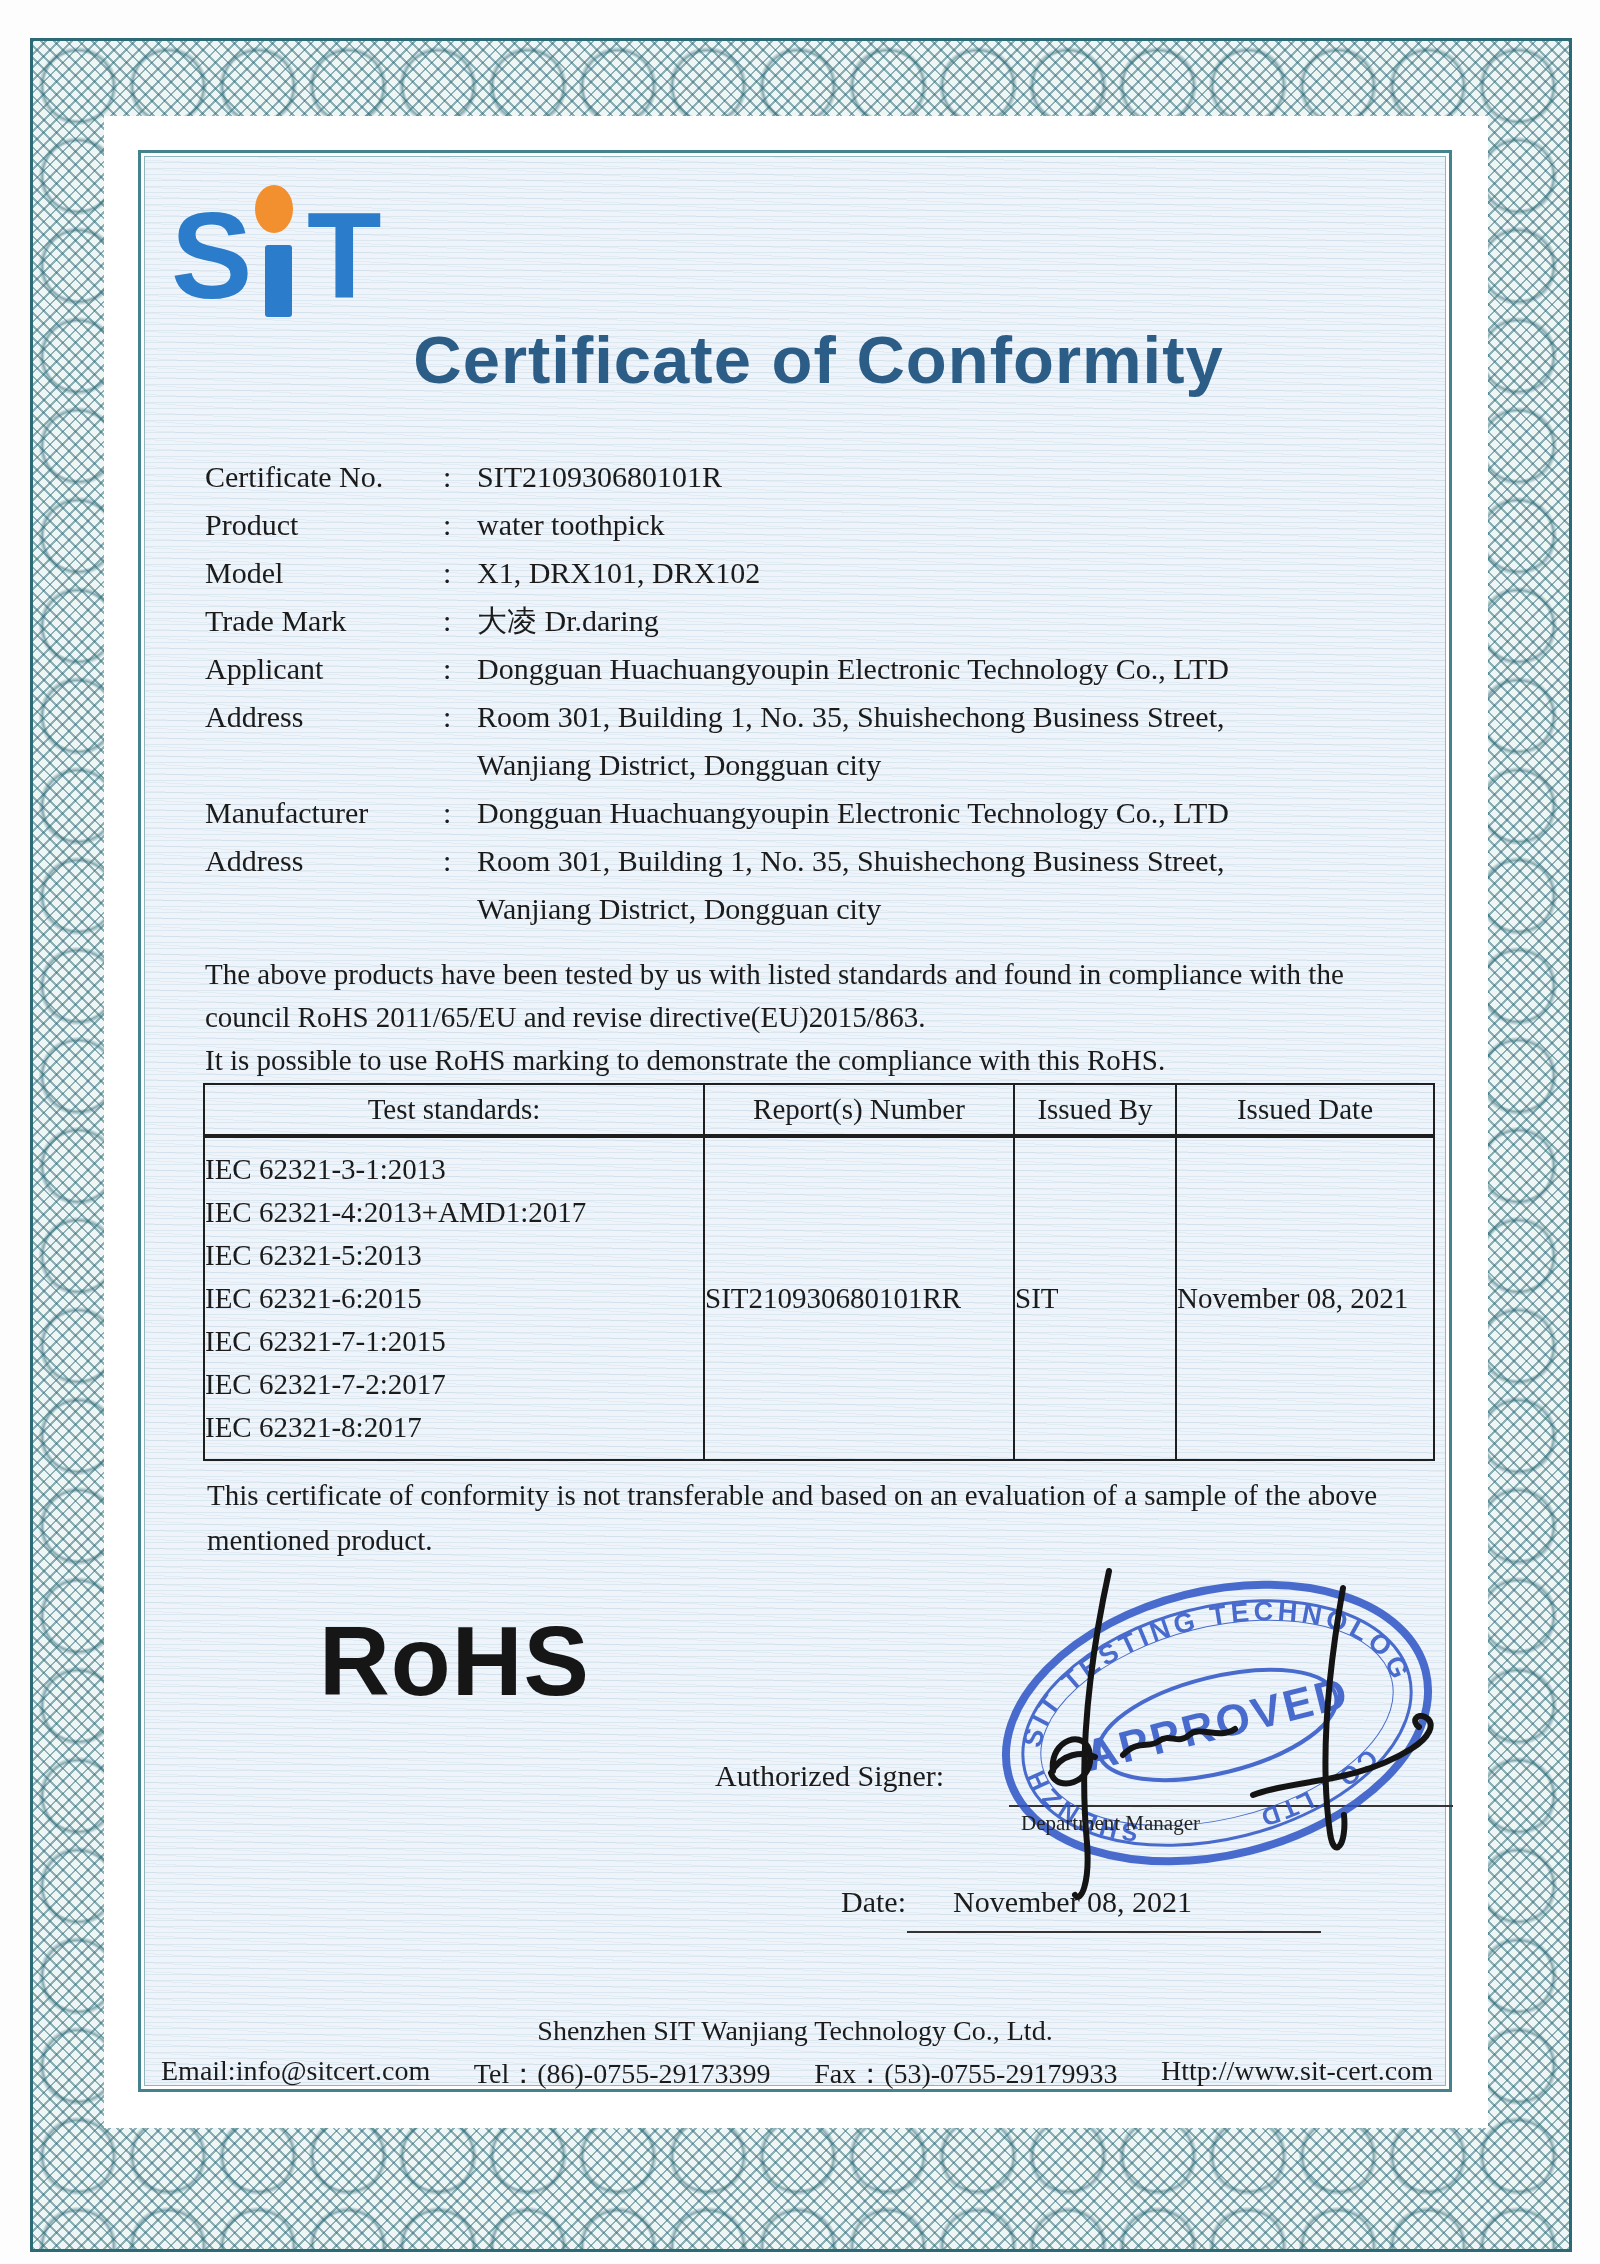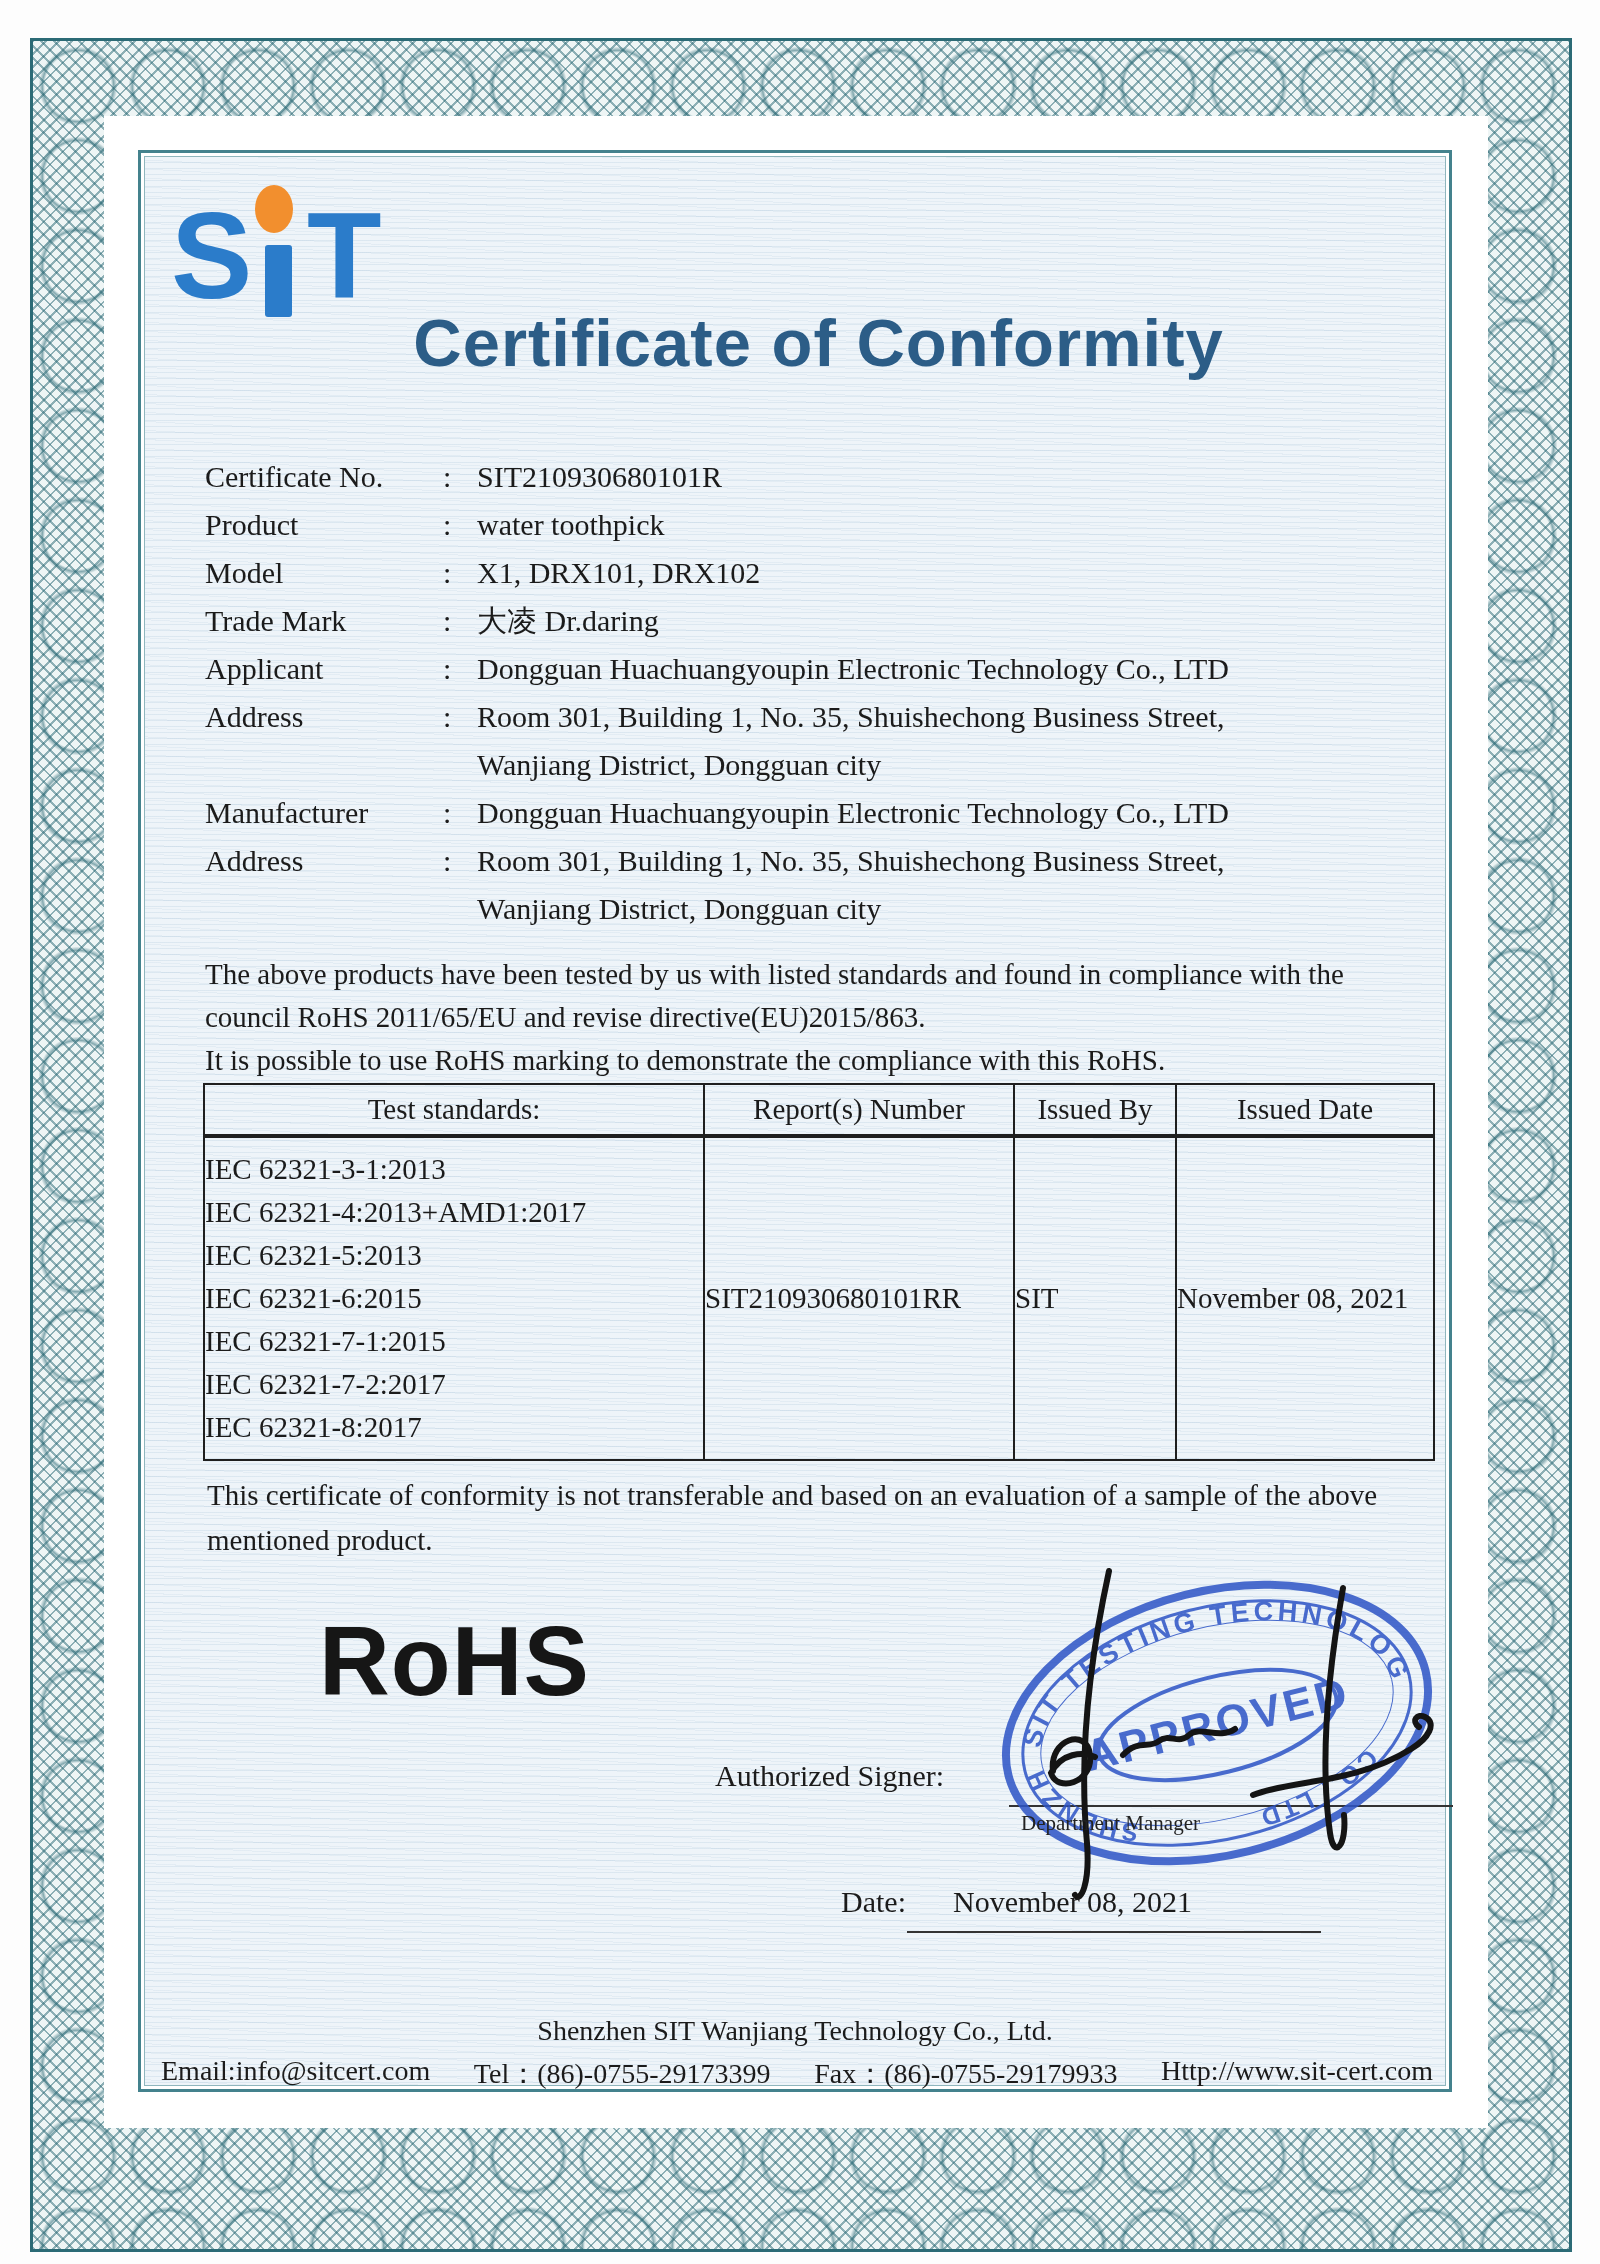--- a/index.html
+++ b/index.html
@@ -32,21 +32,21 @@
   }
   
   .logo { position:absolute; left:30px; top:28px; width:250px; height:152px; }
   .logo-s, .logo-t { position:absolute; top:14px; font-family:"Liberation Sans", sans-serif; font-weight:bold; font-size:122px; line-height:1; color:#2b7cca; }
   .logo-s { left:0; }
   .logo-t { left:136px; }
   .logo-stem { position:absolute; left:94px; top:64px; width:27px; height:72px; background:#2b7cca; border-radius:3px; }
   .logo-dot  { position:absolute; left:84px; top:4px; width:38px; height:48px; background:#f28f2e; border-radius:50%; }
   
   .title {
-    position:absolute; left:0; right:0; top:151px; text-align:center;
+    position:absolute; left:0; right:0; top:168px; text-align:center;
     font-family:"Liberation Sans", sans-serif; font-weight:bold; font-size:67px;
     color:#2c5d87; letter-spacing:1px;margin-left:47px;
   }
   
   .fields { position:absolute; left:64px; top:300px; right:50px; font-size:30px; line-height:48px; }
   .frow { display:flex; align-items:flex-start; }
   .flabel { flex:0 0 238px; }
   .fcolon { flex:0 0 34px; }
   .fvalue { flex:1; }
   .fvalue.narrow { max-width:800px; }
@@ -217,18 +217,18 @@
     <div class="signer-role">Department Manager</div>
 
     <div class="date-label">Date:</div>
     <div class="date-value">November 08, 2021</div>
     <div class="date-line"></div>
 
     <div class="footer-company">Shenzhen SIT Wanjiang Technology Co., Ltd.</div>
     <div class="footer-contacts">
       <span>Email:info@sitcert.com</span>
       <span>Tel：(86)-0755-29173399</span>
-      <span>Fax：(86)-0755-29179933</span>
+      <span>Fax：(53)-0755-29179933</span>
       <span>Http://www.sit-cert.com</span>
     </div>
 
   </div>
 </div>
 
 </body></html>

